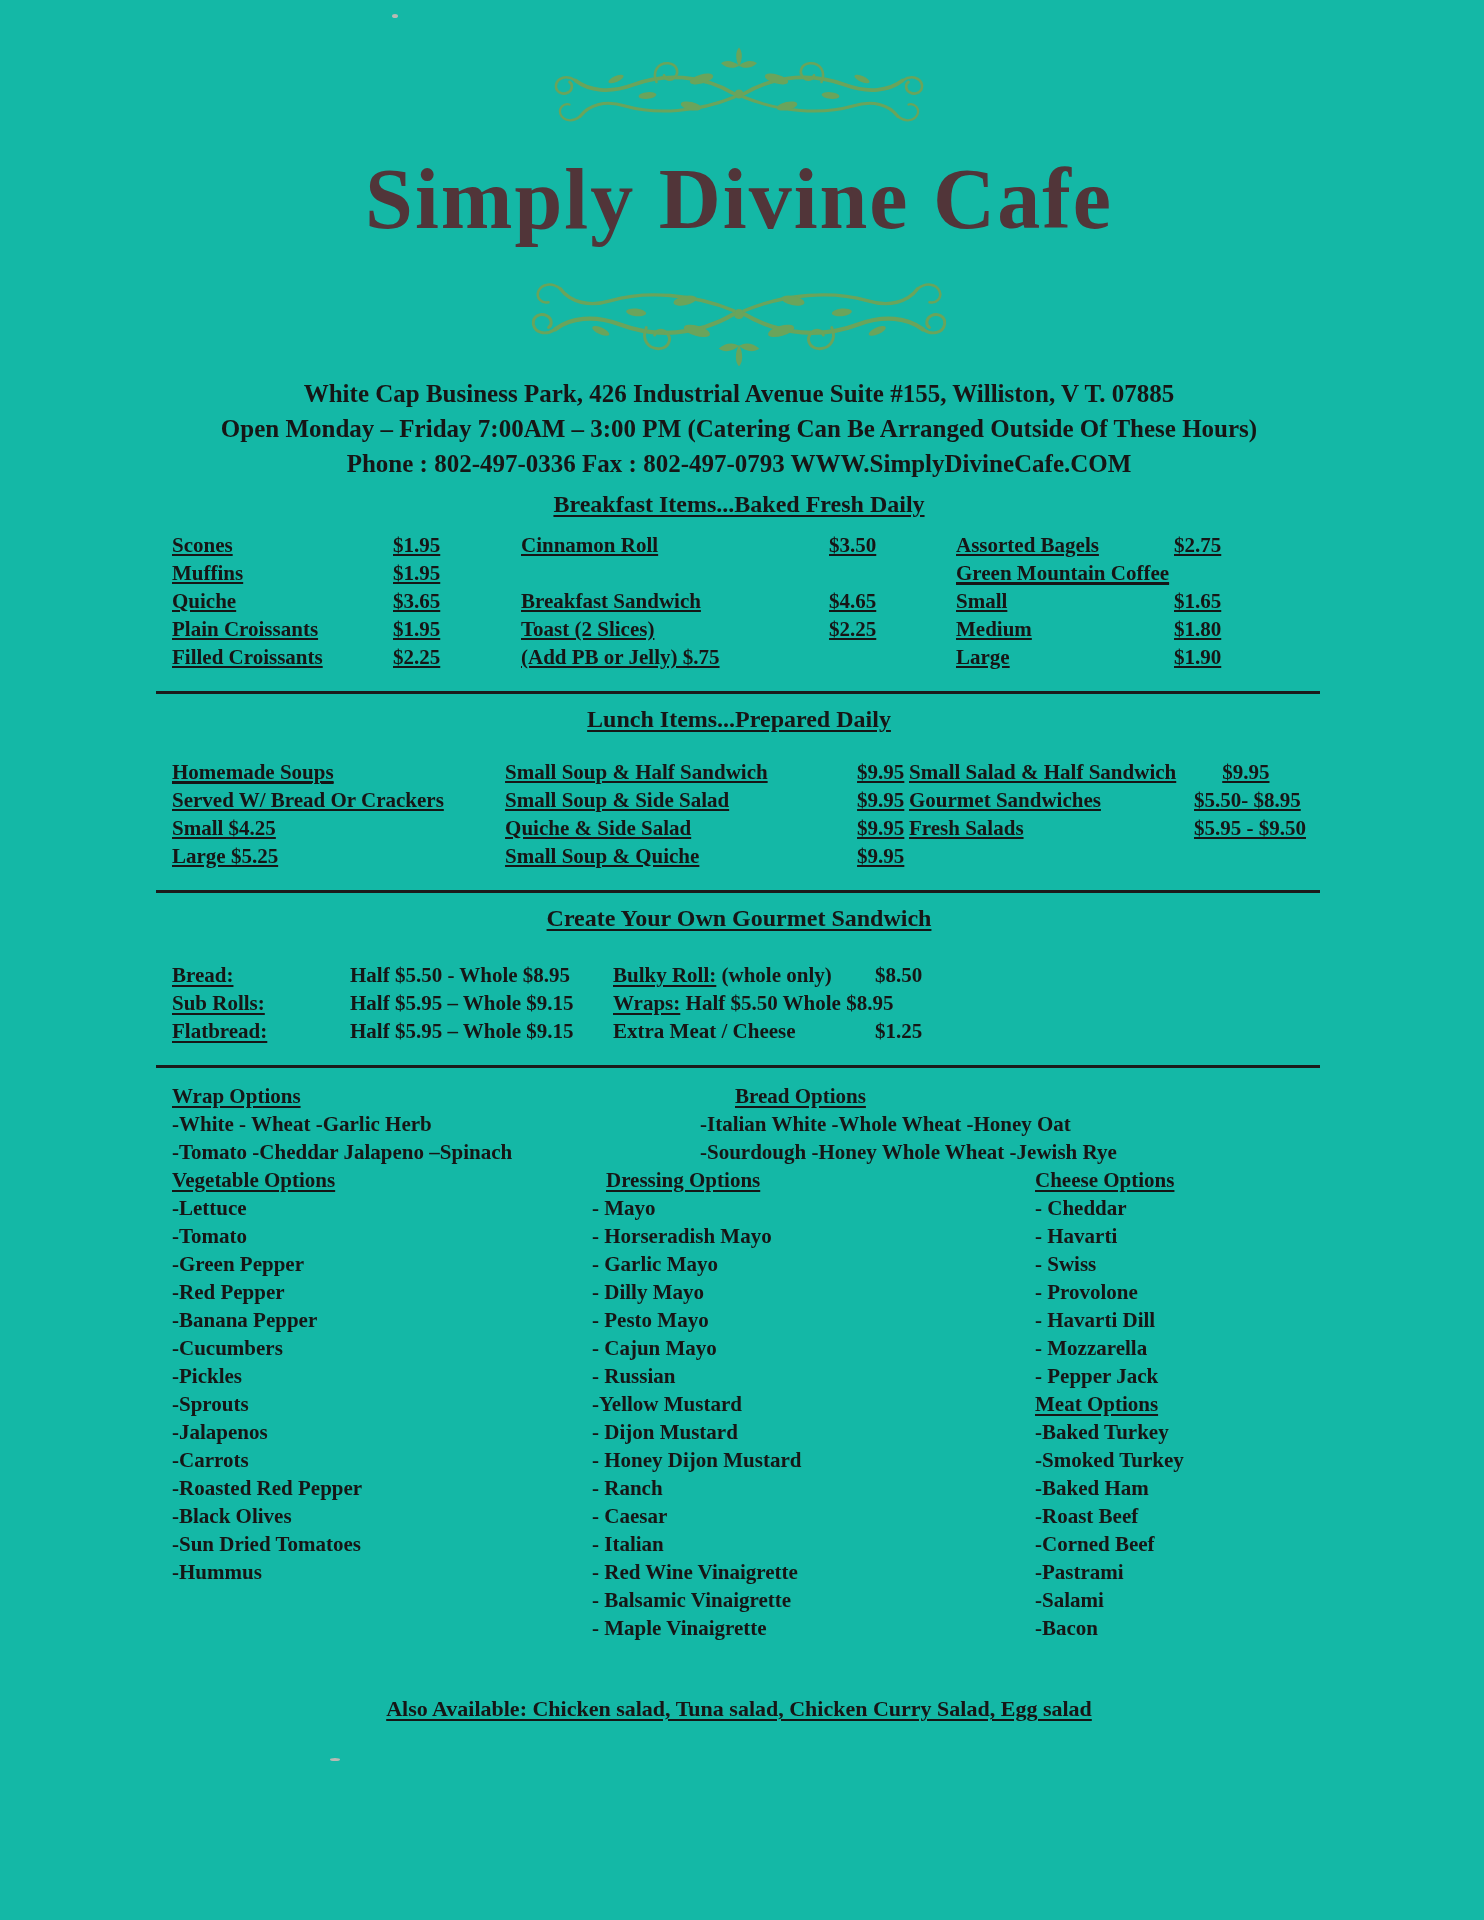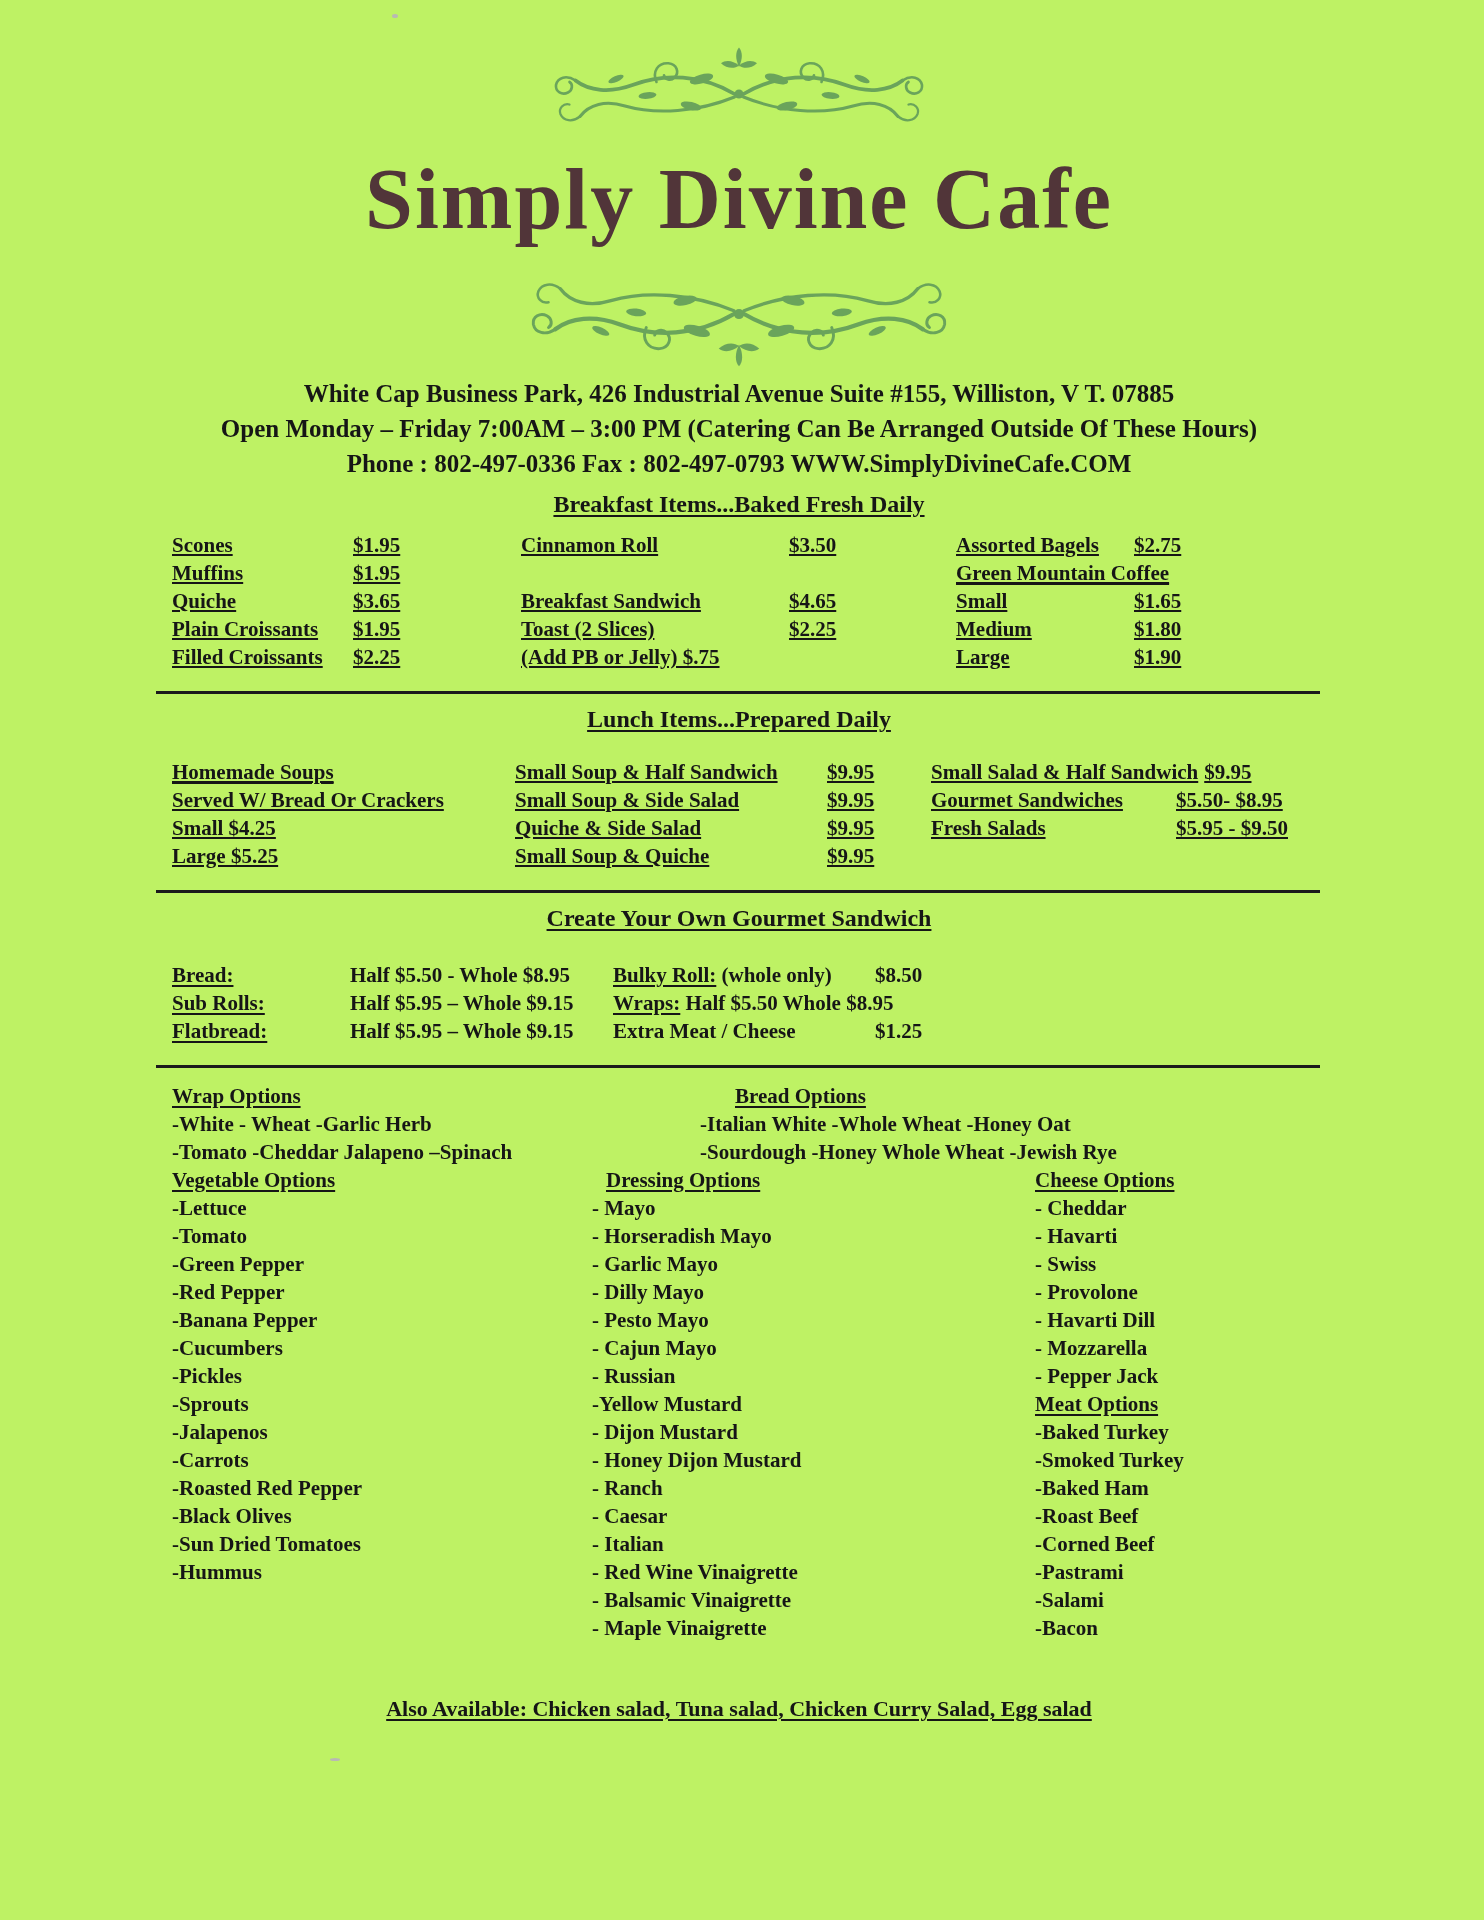--- a/index.html
+++ b/index.html
@@ -1,19 +1,19 @@
 <!DOCTYPE html>
 <html><head>
 <meta charset="utf-8">
 <style>
   html,body{margin:0;padding:0;}
   body{width:1484px;height:1920px;background:#f6f6f4;}
   .page{
     width:1484px;height:1920px;box-sizing:border-box;position:relative;overflow:hidden;
-    background:#bef264;color:#161616;font-family:"Liberation Serif",serif;font-weight:700;
+    background:#14b8a6;color:#161616;font-family:"Liberation Serif",serif;font-weight:700;
     padding:46px 178px 40px 172px;
   }
   
   .header-block{text-align:center;}
   .flourish{display:block;margin:0 auto;}
   .flourish.flip{transform:scaleY(-1);}
   .cafe-title{
     margin:2px 0 4px;font-weight:700;font-size:86px;line-height:1.08;
     letter-spacing:2px;color:#513539;
   }
@@ -23,21 +23,21 @@
   .sec-h{margin:8px 0 0;font-size:24px;line-height:30px;text-align:center;font-weight:700;
          text-decoration:underline;text-decoration-thickness:2px;text-underline-offset:3px;}
   .u{text-decoration:underline;text-decoration-thickness:2px;text-underline-offset:3px;}
   
   .cols{display:flex;margin-top:12px;}
   .cols.lunch-cols{margin-top:24px;}
   .cols.sand-cols{margin-top:28px;}
   .mcol{font-size:21px;}
   .mrow{display:flex;min-height:28px;line-height:28px;text-decoration:underline;}
   .mrow .lbl{min-width:var(--lblw,170px);padding-right:6px;white-space:pre;}
-  .mrow .prc{white-space:pre;}
+  .mrow .prc{white-space:pre;margin-left:40px;}
   .bc1{width:349px;--lblw:175px;}
   .bc2{width:435px;--lblw:262px;}
   .bc3{flex:1;--lblw:172px;}
   .lc1{width:343px;--lblw:0px;}
   .lc2{width:416px;--lblw:306px;}
   .lc3{flex:1;--lblw:239px;}
   .sc1{width:441px;}
   .sc2{width:418px;}
   .sc3{flex:1;}
   .sline{font-size:21px;line-height:28px;min-height:28px;}

